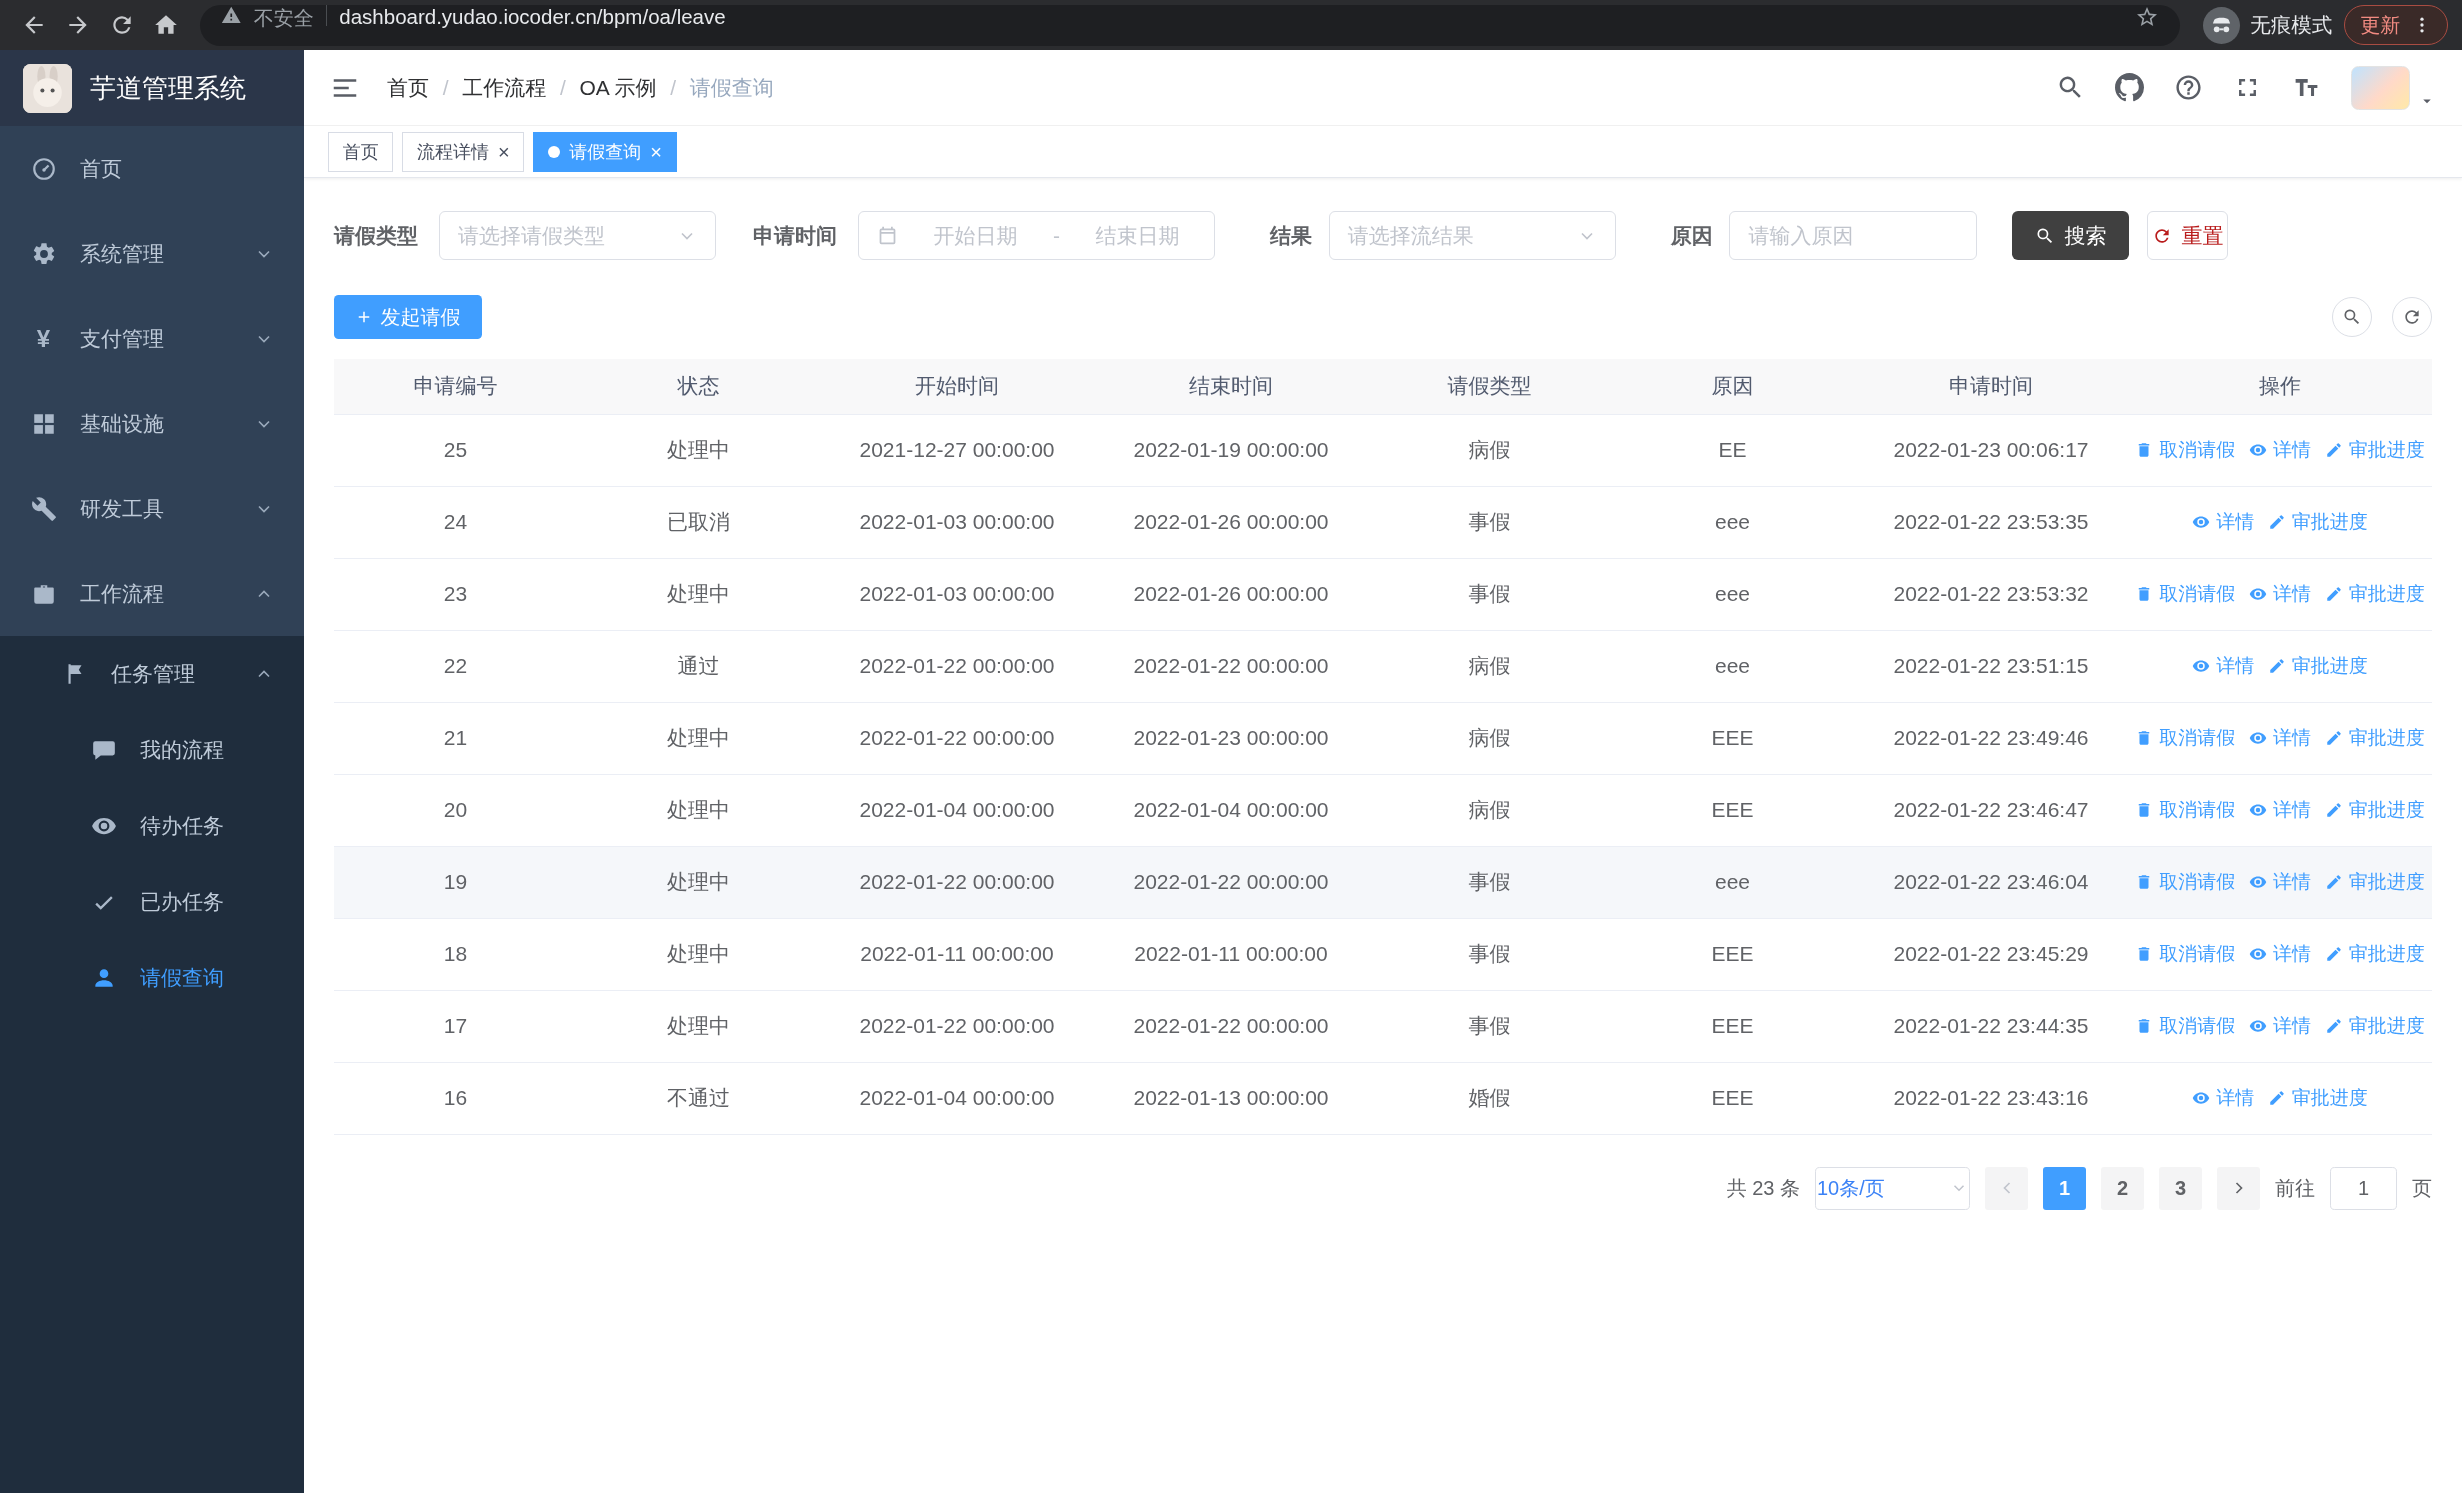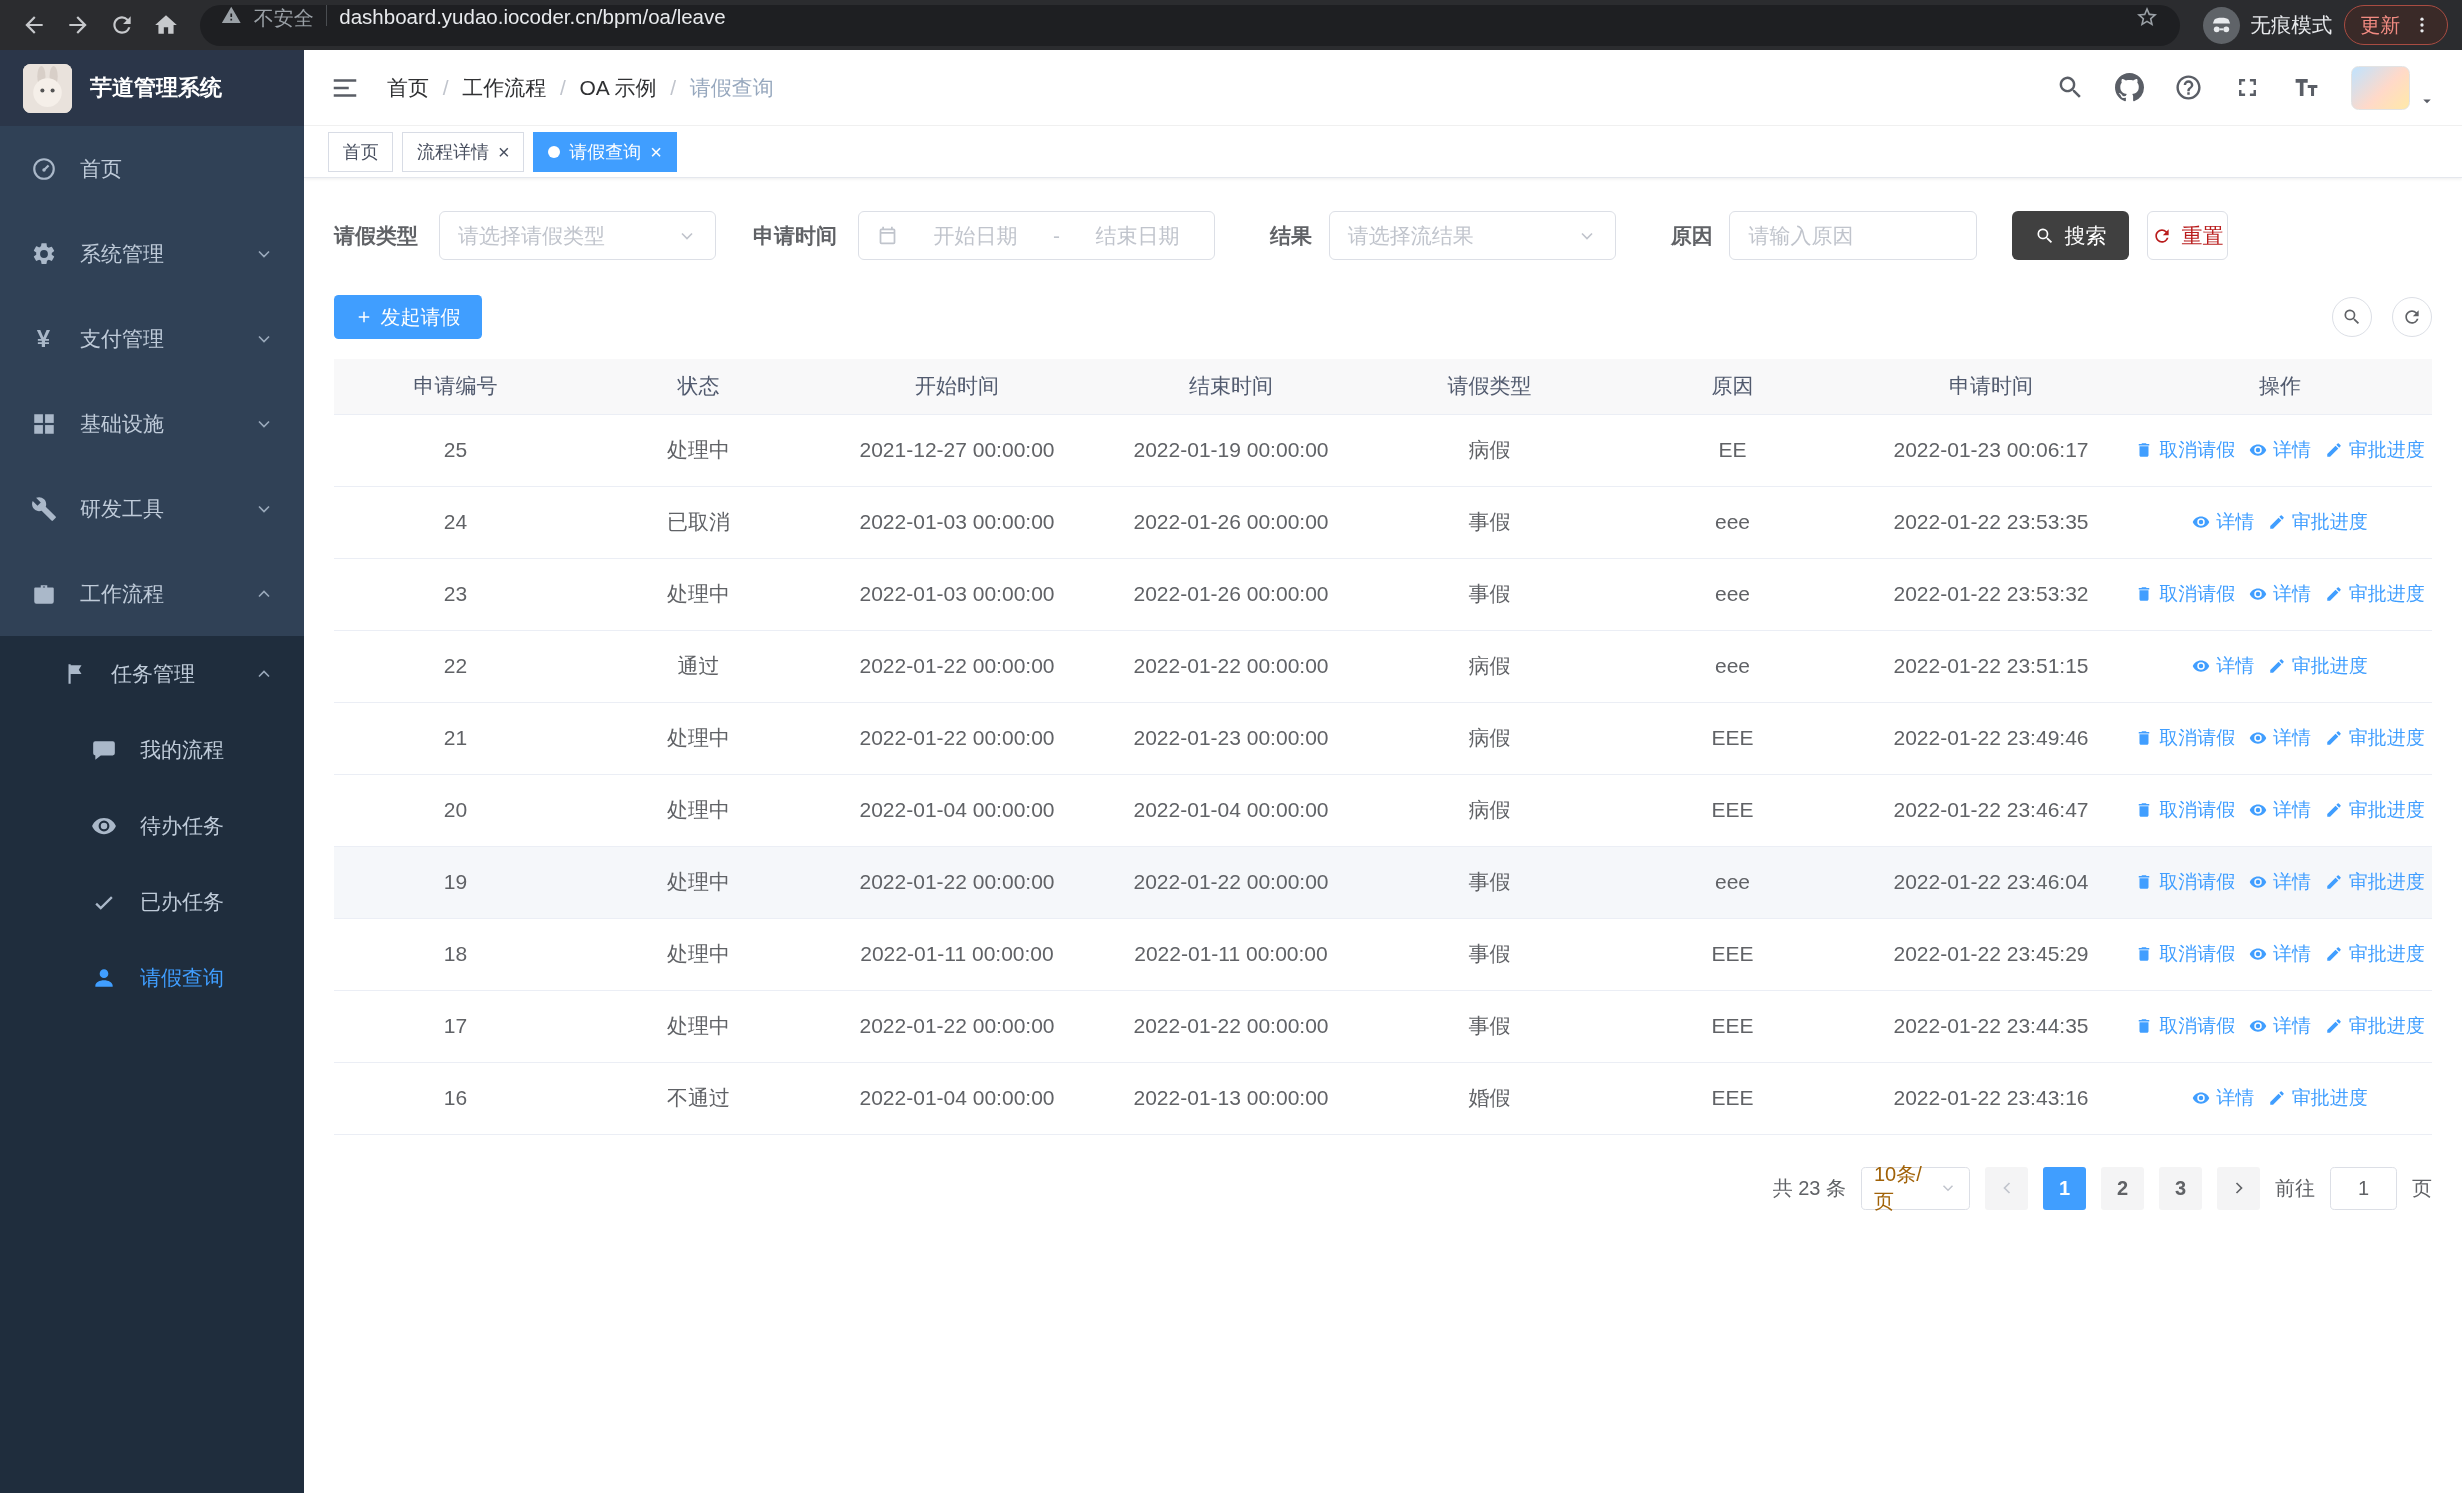--- a/index.html
+++ b/index.html
@@ -24,21 +24,21 @@
   .incog-label{color:#e8eaed;font-size:20.5px;white-space:nowrap}
   .update-chip{height:40px;border:1.5px solid #a94c42;background:#3a2a28;border-radius:20px;display:flex;align-items:center;padding:0 15px;gap:12px;flex:none;cursor:pointer}
   .update-label{color:#f28b82;font-size:20px;white-space:nowrap}
   .dots{color:#e8eaed}.dots .ic{width:20px;height:20px}
 
   
   .app{display:flex;height:1443px}
   .sidebar{width:304px;background:#1f2d3d;flex:none;display:flex;flex-direction:column;overflow:hidden}
   .logo{height:76px;background:#2b3649;display:flex;align-items:center;gap:18px;padding:0 23px;flex:none}
   .logo-img{width:49px;height:49px;border-radius:7.6px;background:#e9e2dc;overflow:hidden;flex:none}
-  .logo-title{color:#fff;font-size:22px;font-weight:700;white-space:nowrap}
+  .logo-title{color:#fff;font-size:26px;font-weight:400;white-space:nowrap}
   .top-menu{background:#304156}
   .m-item{height:85px;display:flex;align-items:center;padding:0 30px;color:#bfcbd9;font-size:21px;cursor:pointer;white-space:nowrap}
   .m-icon{width:27px;height:27px;margin-right:23px;color:#aab8c9;flex:none;display:flex;align-items:center;justify-content:center}
   .m-icon .ic{width:26px;height:26px}
   .m-glyph{font-size:24px;font-weight:700;line-height:1}
   .m-arrow{margin-left:auto;color:#9aa9bb}.m-arrow .ic{width:20px;height:20px}
   .up{transform:rotate(180deg)}
   .sub .m-item{height:76px;background:#1f2d3d}
   .lvl2{padding-left:61px}
   .lvl3{padding-left:90px}
@@ -92,21 +92,21 @@
 
   table.leave{width:100%;border-collapse:collapse;margin-top:20px;font-size:21px;table-layout:fixed}
   .leave th{height:55px;background:#f8f8f9;color:#515a6e;font-weight:400;text-align:center;border-bottom:0.8px solid #ebeef5}
   .leave td{height:72px;text-align:center;color:#606266;border-bottom:0.8px solid #ebeef5;white-space:nowrap;overflow:hidden}
   .leave tr.hl td{background:#f5f7fa}
   .op-link{display:inline-flex;align-items:center;gap:6px;color:#409eff;font-size:19px;margin-left:13.7px;cursor:pointer;vertical-align:middle}
   .op-link:first-child{margin-left:0}
   .op-link .ic{width:18px;height:18px}
 
   .pager{margin-top:32px;display:flex;align-items:center;justify-content:flex-end;gap:15px;font-size:20px;color:#606266}
-  .size-select{width:109px;height:43px;border:0.8px solid #dcdfe6;border-radius:4.6px;display:flex;align-items:center;padding:0 12px;color:#a16207;cursor:pointer}
+  .size-select{width:155px;height:43px;border:0.8px solid #dcdfe6;border-radius:4.6px;display:flex;align-items:center;padding:0 1px;color:#3b82f6;cursor:pointer}
   .size-select .chev .ic{width:18px;height:18px}
   .pg{min-width:43px;height:43px;border-radius:3px;background:#f4f4f5;display:flex;align-items:center;justify-content:center;color:#606266;font-weight:700;cursor:pointer}
   .pg .ic{width:20px;height:20px}
   .pg-active{background:#409eff;color:#fff}
   .pg-disabled{color:#c0c4cc}
   .goto-input{width:67px;height:43px;border:0.8px solid #dcdfe6;border-radius:4.6px;text-align:center;font-size:20px;color:#606266;outline:none;font-family:inherit}
 </style>
 </head>
 <body>
 

